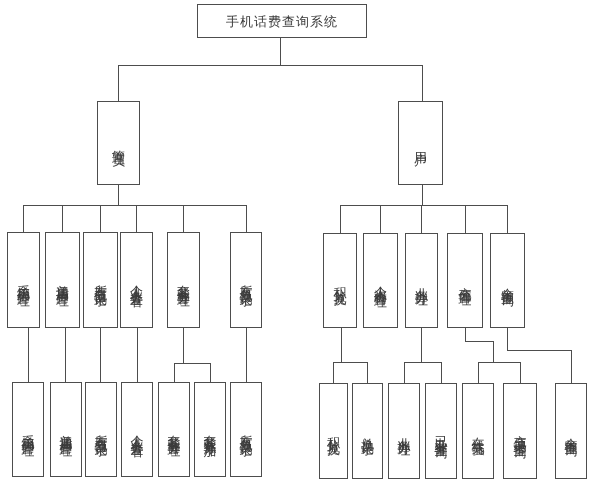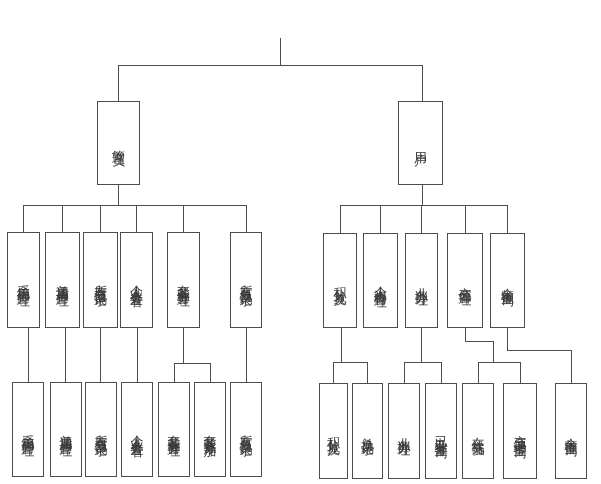--- a/index.html
+++ b/index.html
@@ -26,20 +26,23 @@
   .htext { letter-spacing:1px; }
   .vline, .hline { position:absolute; background:var(--line); }
   .vline { width:1px; }
   .hline { height:1px; }
 </style>
 </head>
 <body>
 
 <div class="stage">
 
+  <div class="box" style="left:197px; top:4px; width:170px; height:34px;">
+    <span class="htext">手机话费查询系统</span>
+  </div>
 
   <div class="box" style="left:97px; top:101px; width:43px; height:84px;">
     <span class="vtext">管理员</span>
   </div>
   <div class="box" style="left:398px; top:101px; width:45px; height:84px;">
     <span class="vtext">用户</span>
   </div>
 
   <div class="box" style="left:7px; top:232px; width:33px; height:96px;">
     <span class="vtext">系统用户管理</span>

